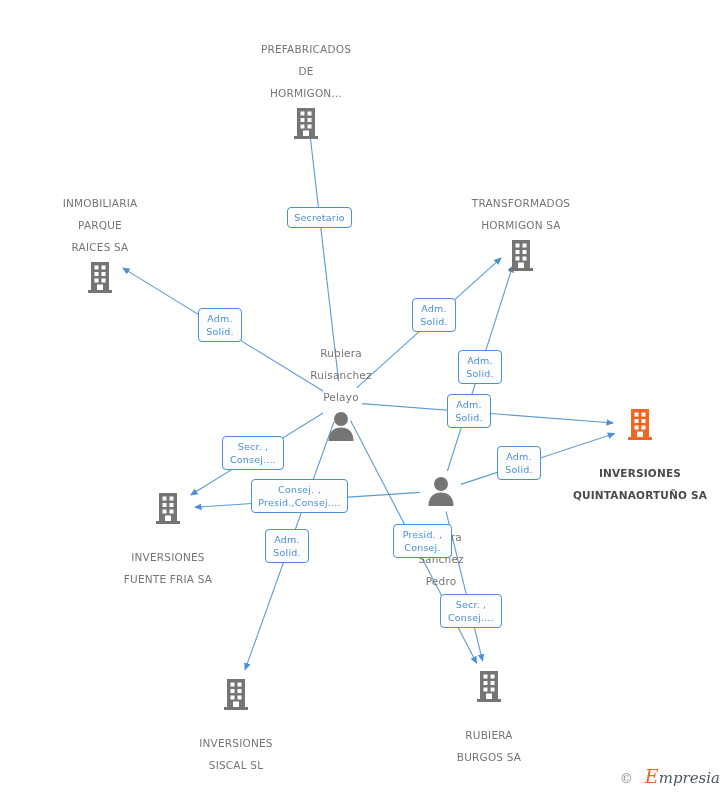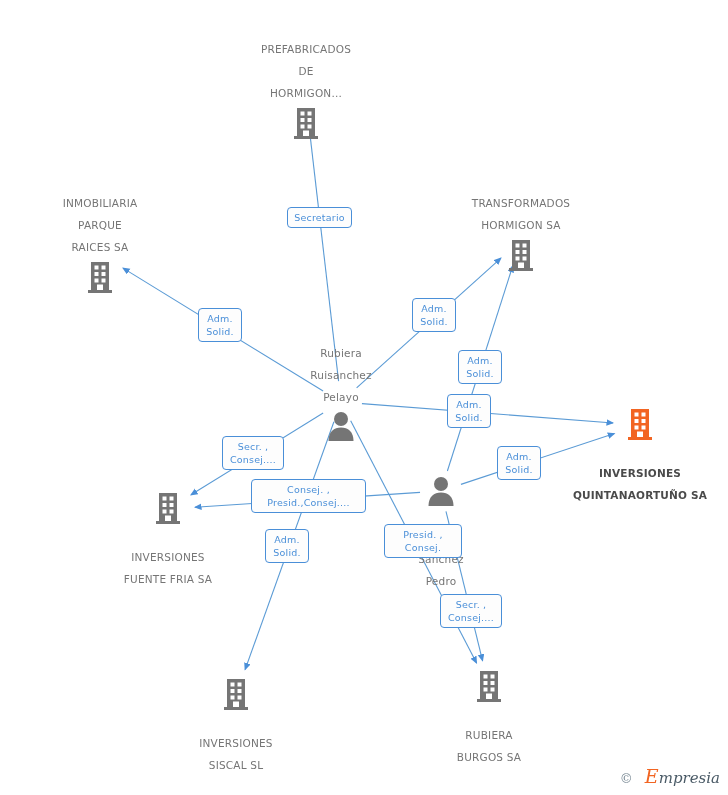--- a/index.html
+++ b/index.html
@@ -262,25 +262,25 @@
       <div class="edge-label" style="left: 412px; top: 298px; width: 44px;">Adm.
 Solid.</div>
       <div class="edge-label" style="left: 458px; top: 350px; width: 44px;">Adm.
 Solid.</div>
       <div class="edge-label" style="left: 447px; top: 394px; width: 44px;">Adm.
 Solid.</div>
       <div class="edge-label" style="left: 497px; top: 446px; width: 44px;">Adm.
 Solid.</div>
       <div class="edge-label" style="left: 222px; top: 436px; width: 62px;">Secr. ,
 Consej....</div>
-      <div class="edge-label" style="left: 251px; top: 479px; width: 115px;">Consej. ,
+      <div class="edge-label" style="left: 251px; top: 479px; width: 97px;">Consej. ,
 Presid.,Consej....</div>
       <div class="edge-label" style="left: 265px; top: 529px; width: 44px;">Adm.
 Solid.</div>
-      <div class="edge-label" style="left: 384px; top: 524px; width: 78px;">Presid. ,
+      <div class="edge-label" style="left: 393px; top: 524px; width: 59px;">Presid. ,
 Consej.</div>
       <div class="edge-label" style="left: 440px; top: 594px; width: 62px;">Secr. ,
 Consej....</div>
     </div>
 
   <div class="watermark">
     <span class="mark-c">©</span>
     <span class="mark-name"><span class="cap">E</span><span>mpresia</span></span>
   </div>
 </div>

